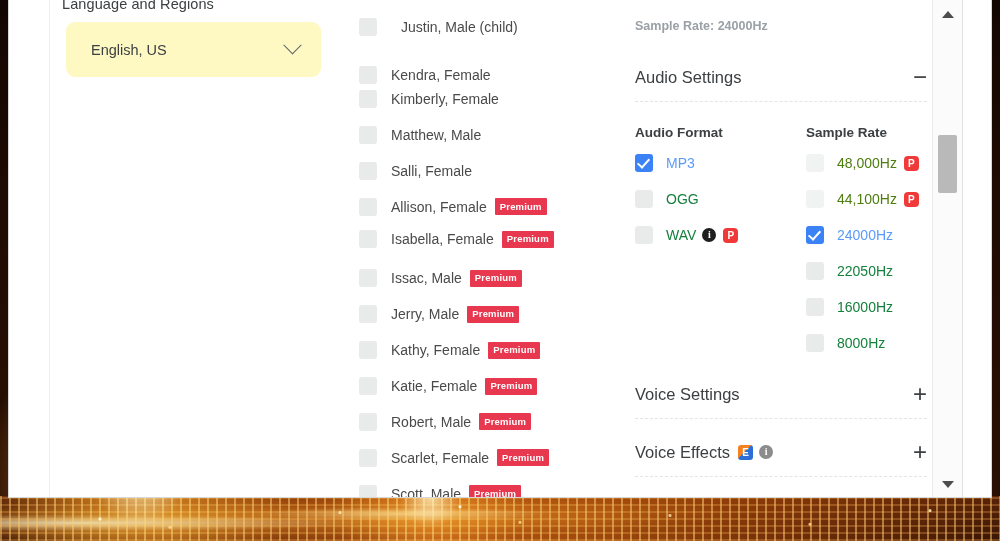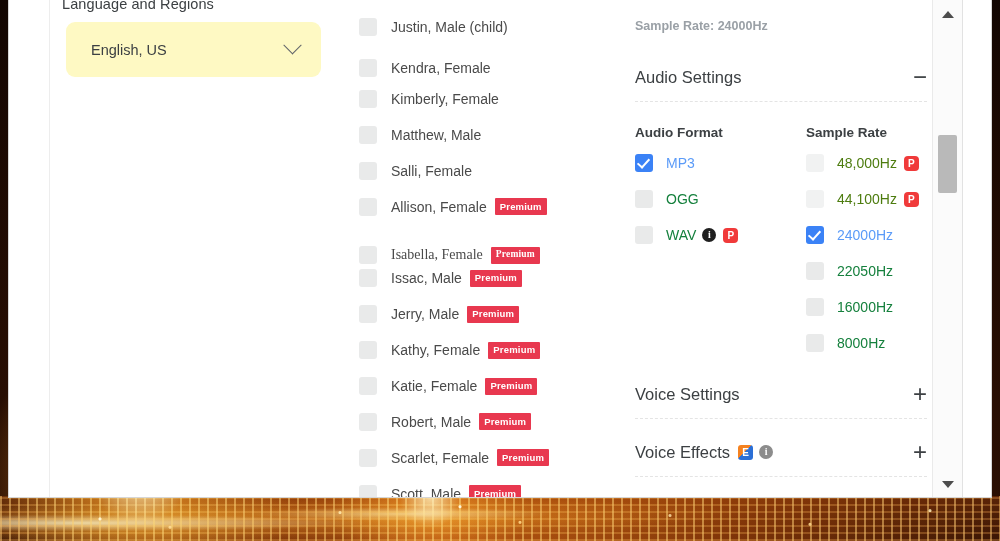--- a/index.html
+++ b/index.html
@@ -323,46 +323,46 @@
 
       <div id="left-col">
         <div id="language-label">Language and Regions</div>
         <div id="language-select">
           <span class="val">English, US</span>
           <span class="chev"></span>
         </div>
       </div>
 
       <div id="voice-col">
-          <div class="voice-row" style="top: 15px;">
+          <div class="voice-row" style="top: 15px; gap: 10px;">
             <span class="cb"></span>
             <span class="voice-name">Justin, Male (child)</span>
           </div>
-          <div class="voice-row" style="top: 56px;">
+          <div class="voice-row" style="top: 63px;">
             <span class="cb"></span>
             <span class="voice-name">Kendra, Female</span>
           </div>
           <div class="voice-row" style="top: 86.8px;">
             <span class="cb"></span>
             <span class="voice-name">Kimberly, Female</span>
           </div>
           <div class="voice-row" style="top: 122.7px;">
             <span class="cb"></span>
             <span class="voice-name">Matthew, Male</span>
           </div>
           <div class="voice-row" style="top: 158.6px;">
             <span class="cb"></span>
             <span class="voice-name">Salli, Female</span>
           </div>
           <div class="voice-row" style="top: 194.5px;">
             <span class="cb"></span>
             <span class="voice-name">Allison, Female</span>
             <span class="badge-premium">Premium</span>
           </div>
-          <div class="voice-row" style="top: 243px; font-family: Liberation Serif, serif;">
+          <div class="voice-row" style="top: 227px;">
             <span class="cb"></span>
             <span class="voice-name">Isabella, Female</span>
             <span class="badge-premium">Premium</span>
           </div>
           <div class="voice-row" style="top: 266.3px;">
             <span class="cb"></span>
             <span class="voice-name">Issac, Male</span>
             <span class="badge-premium">Premium</span>
           </div>
           <div class="voice-row" style="top: 302.2px;">

